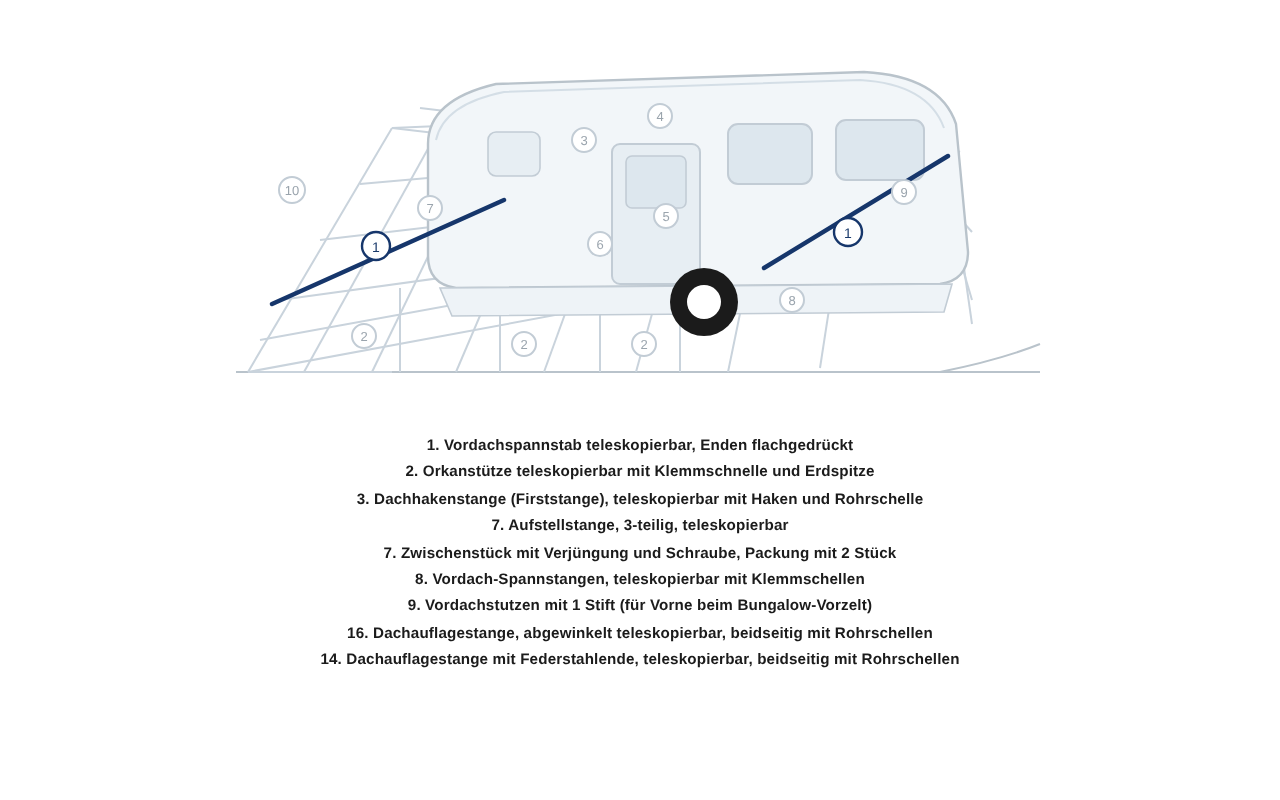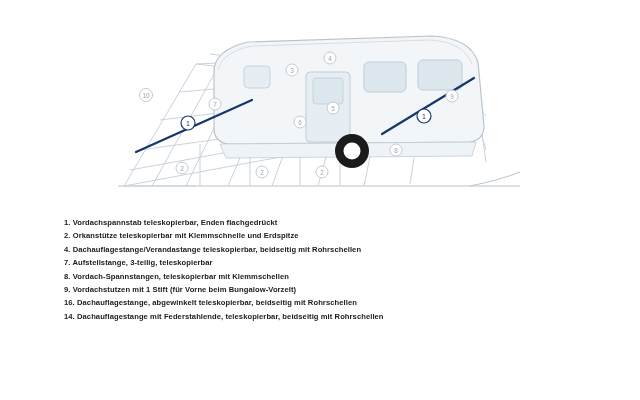--- a/index.html
+++ b/index.html
@@ -26,20 +26,21 @@
     width: 640px;
     height: 210px;
   }
   #legend {
     position: absolute;
     left: 0;
     top: 216px;
     width: 640px;
     padding: 0 64px;
     box-sizing: border-box;
+    text-align: center;
   }
   .legend-line {
     font-size: 7.6px;
     line-height: 13.4px;
     color: #1b1b1b;
     white-space: nowrap;
     letter-spacing: 0.01em;
     font-weight: bold;
   }
   .legend-line.first {
@@ -172,21 +173,22 @@
           <circle cx="146" cy="95" r="6.5" fill="#ffffff" stroke="#c2ccd5" stroke-width="1"></circle>
           <text class="num-badge-label-grey" x="146" y="97.5" text-anchor="middle">10</text>
         </g>
       </g>
     </svg>
   </div>
 
   <div id="legend">
     <div class="legend-line first">1. Vordachspannstab teleskopierbar, Enden flachgedrückt</div>
     <div class="legend-line">2. Orkanstütze teleskopierbar mit Klemmschnelle und Erdspitze</div>
-    <div class="legend-line">4. Dachauflagestange/Verandastange teleskopierbar, beidseitig mit Rohrschellen</div>
+    <div class="legend-line">3. Dachhakenstange (Firststange), teleskopierbar mit Haken und Rohrschelle</div>
     <div class="legend-line">7. Aufstellstange, 3-teilig, teleskopierbar</div>
+    <div class="legend-line">7. Zwischenstück mit Verjüngung und Schraube, Packung mit 2 Stück</div>
     <div class="legend-line">8. Vordach-Spannstangen, teleskopierbar mit Klemmschellen</div>
     <div class="legend-line">9. Vordachstutzen mit 1 Stift (für Vorne beim Bungalow-Vorzelt)</div>
     <div class="legend-line">16. Dachauflagestange, abgewinkelt teleskopierbar, beidseitig mit Rohrschellen</div>
     <div class="legend-line">14. Dachauflagestange mit Federstahlende, teleskopierbar, beidseitig mit Rohrschellen</div>
   </div>
 
 </div>
 
 </body></html>

